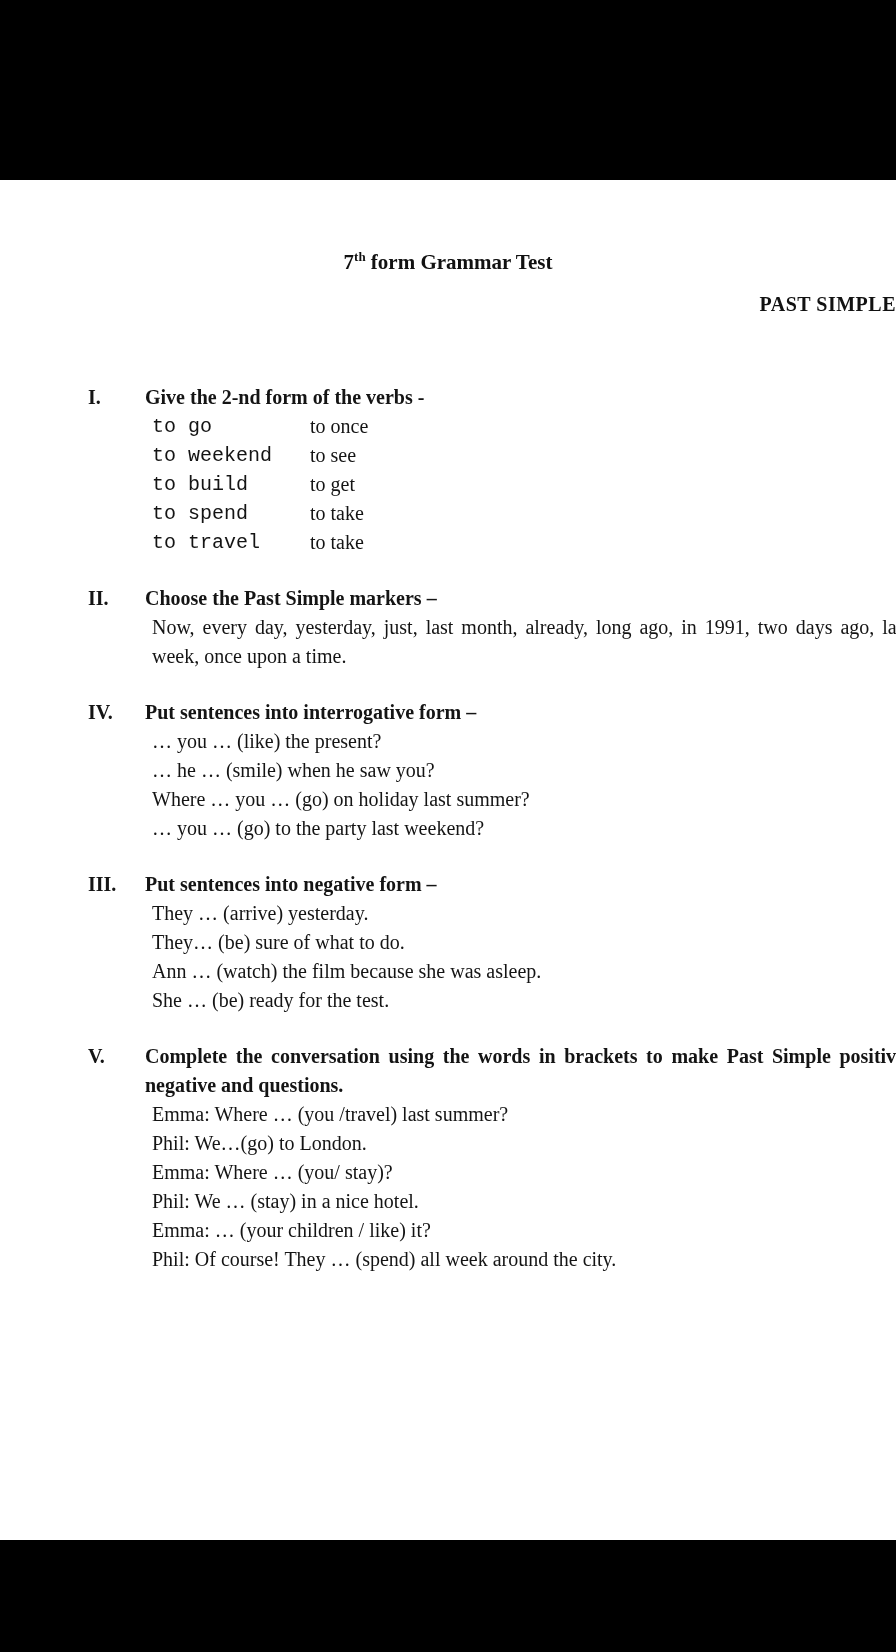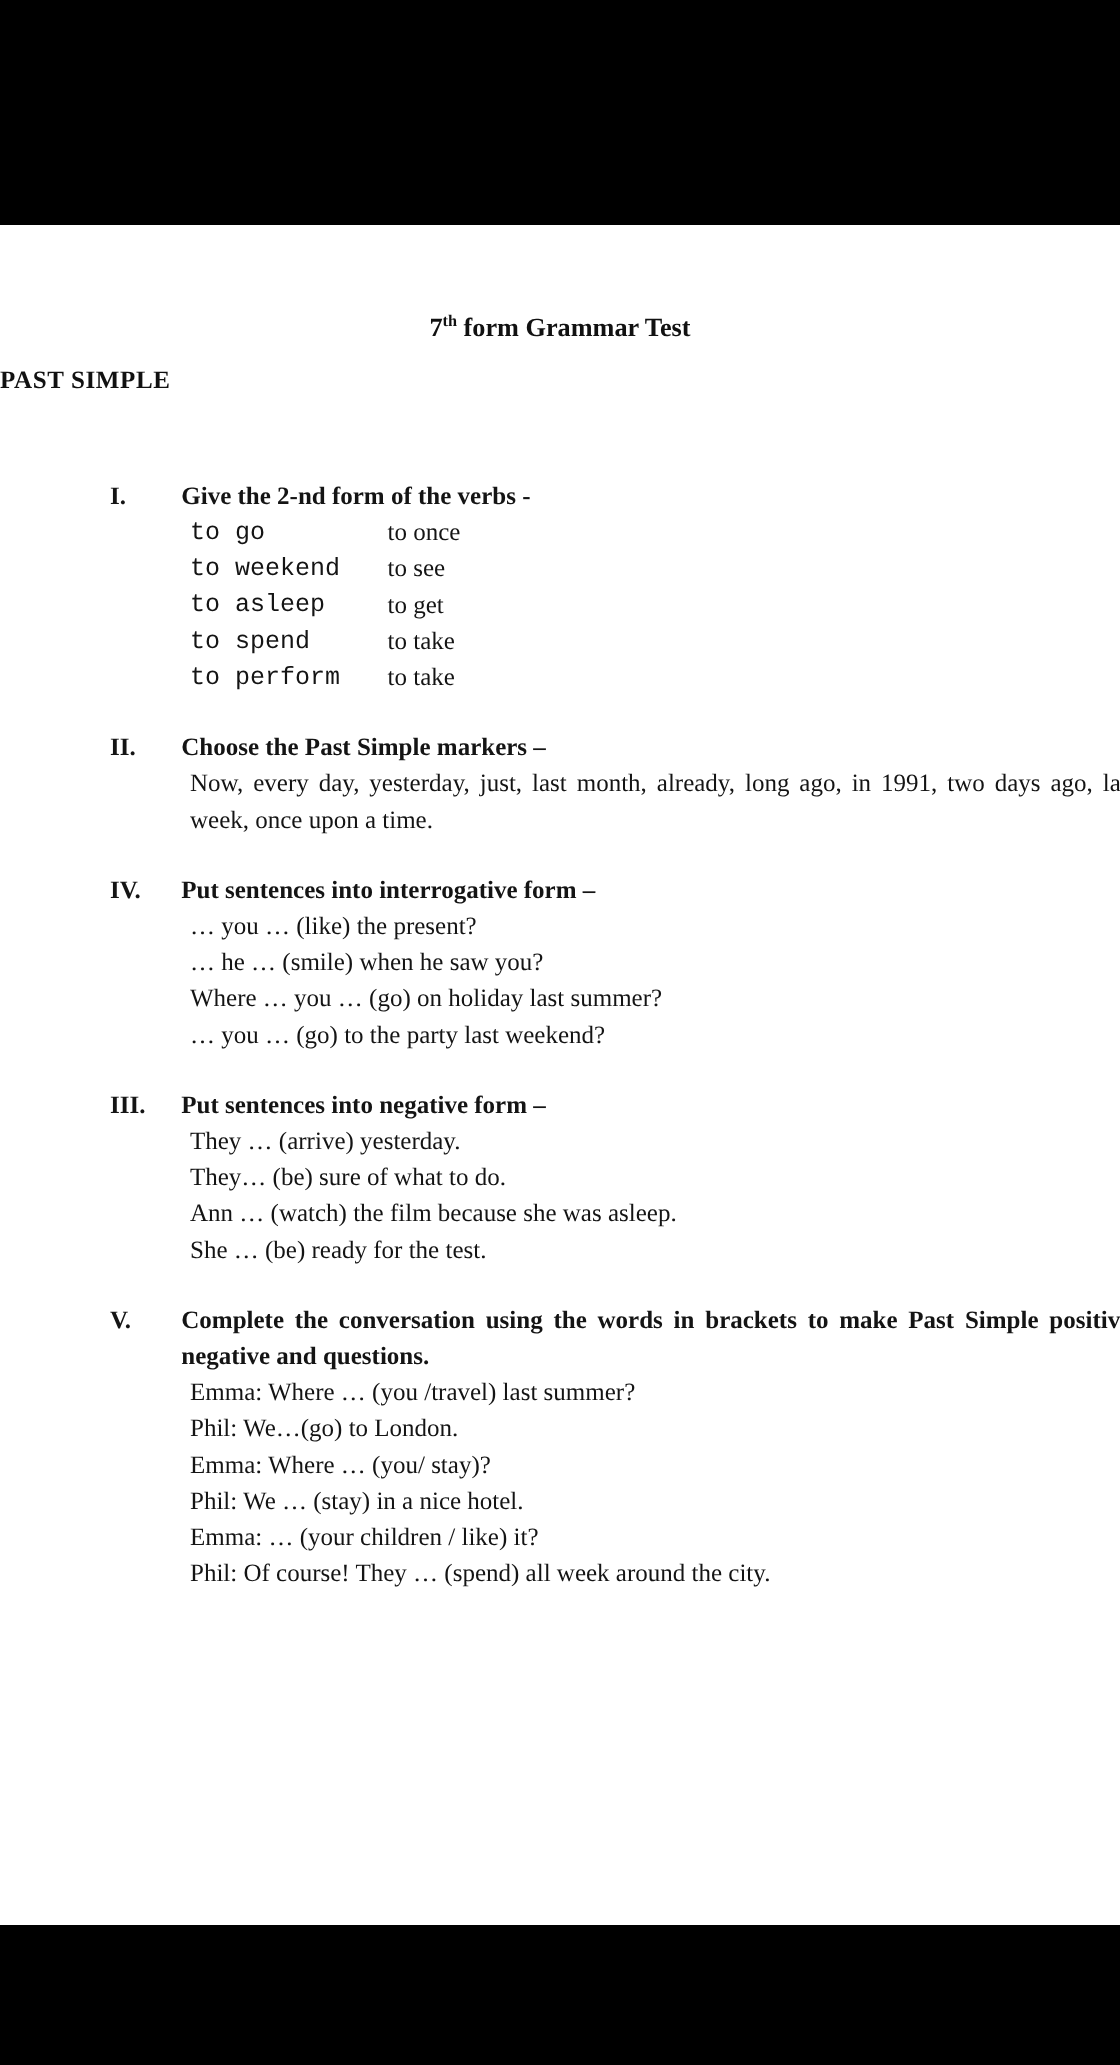--- a/index.html
+++ b/index.html
@@ -33,21 +33,21 @@
     padding-top: 62px;
     text-align: center;
     font-size: 21px;
     font-weight: bold;
     line-height: 29px;
     color: #111;
   }
   .doc-title sup { font-size: 13px; }
   .doc-subtitle {
     margin-top: 13px;
-    text-align: left;
+    text-align: right;
     font-size: 20px;
     font-weight: bold;
     line-height: 29px;
     letter-spacing: 0.5px;
     color: #111;
   }
   .sections { margin-top: 64px; }
   .section {
     display: flex;
     align-items: flex-start;
@@ -97,29 +97,29 @@
           <div class="verb-grid">
             <div class="verb-row">
               <span class="verb-left">to go</span>
               <span class="verb-right">to once</span>
             </div>
             <div class="verb-row">
               <span class="verb-left">to weekend</span>
               <span class="verb-right">to see</span>
             </div>
             <div class="verb-row">
-              <span class="verb-left">to asleep</span>
+              <span class="verb-left">to build</span>
               <span class="verb-right">to get</span>
             </div>
             <div class="verb-row">
               <span class="verb-left">to spend</span>
               <span class="verb-right">to take</span>
             </div>
             <div class="verb-row">
-              <span class="verb-left">to perform</span>
+              <span class="verb-left">to travel</span>
               <span class="verb-right">to take</span>
             </div>
           </div>
         </div>
       </div>
 
       <div class="section">
         <div class="sec-num">II.</div>
         <div class="sec-content">
           <div class="sec-heading">Choose the Past Simple markers –</div>

